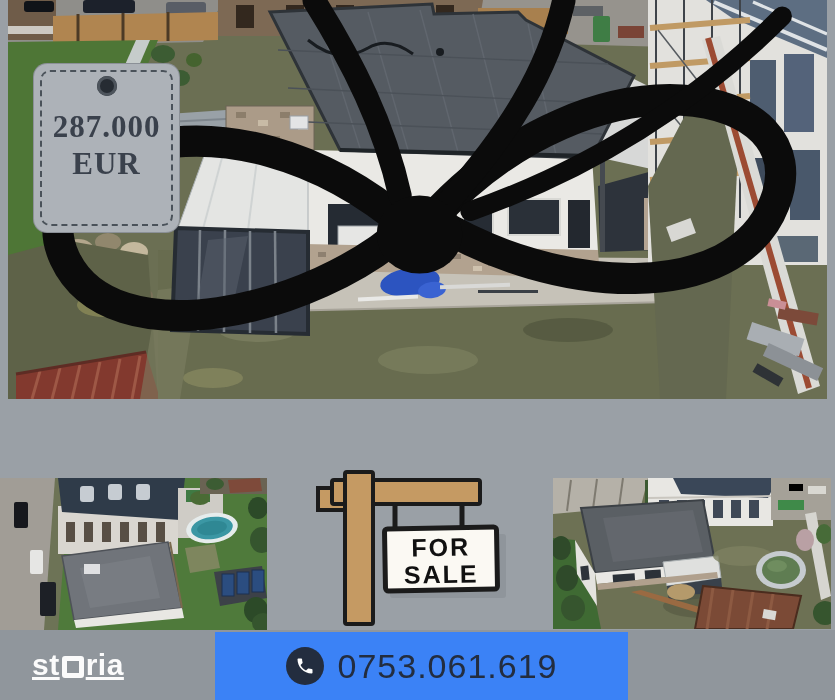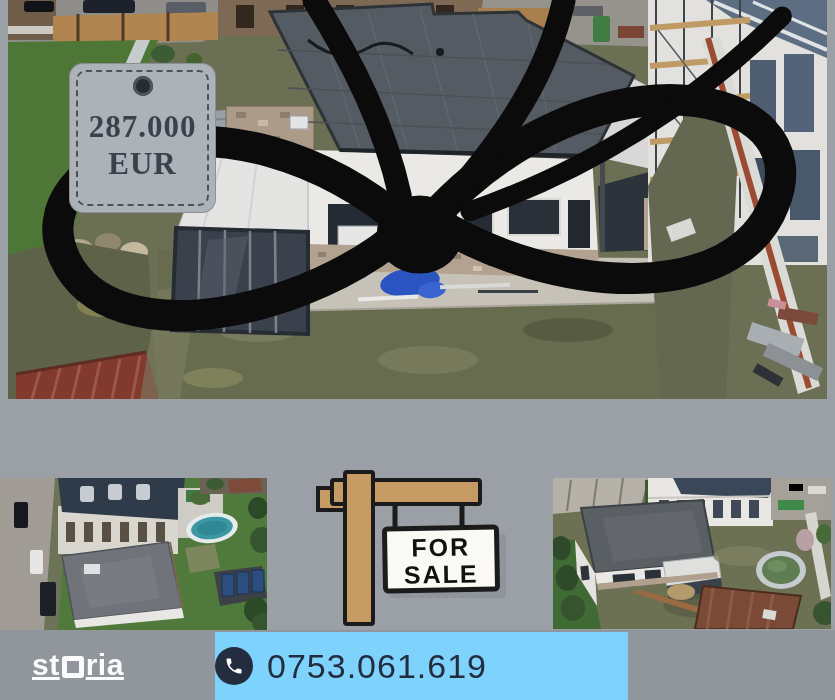--- a/index.html
+++ b/index.html
@@ -6,24 +6,23 @@
   #canvas{
     position:relative;width:835px;height:700px;overflow:hidden;
     background:#9aa0a6;font-family:"Liberation Sans",sans-serif;
   }
   
   .main-photo{position:absolute;left:8px;top:0;width:819px;height:399px;overflow:hidden;background:#70745a;}
   .main-photo svg{display:block;width:100%;height:100%;}
   
   .bow-svg{position:absolute;left:2px;top:0;width:210px;height:102px;pointer-events:none;}
   .price-tag{
-    position:absolute;left:25px;top:63px;width:147px;height:150px;
+    position:absolute;left:25px;top:63px;width:147px;height:170px;
     background:#adb2b8;border-radius:14px;border:1px solid rgba(40,45,52,.25);
     box-sizing:border-box;
-    margin-left:36px;
   }
   .price-tag .dash{
     position:absolute;left:6px;top:6px;right:6px;bottom:6px;
     border:2px dashed #4a525a;border-radius:10px;
   }
   .price-tag .hole{
     position:absolute;left:63px;top:12px;width:20px;height:20px;border-radius:50%;
     background:#262c33;box-shadow:0 0 0 3px #4d545c inset;
   }
   .price-tag .amount{
@@ -49,22 +48,22 @@
   .footer{position:absolute;left:0;top:630px;width:835px;height:70px;background:#90969c;}
   .brand{
     position:absolute;left:32px;top:16px;height:38px;display:flex;align-items:center;
     color:#fbfbfb;font-size:30px;font-weight:700;letter-spacing:.5px;text-decoration:underline;
   }
   .brand .o-square{
     display:inline-block;width:12px;height:12px;border:5px solid #fbfbfb;
     border-radius:3px;margin:3px 2px 0 2px;
   }
   .phone-panel{
-    position:absolute;left:215px;top:2px;width:413px;height:68px;background:#7dd3fc;
-    display:flex;align-items:center;gap:14px;
+    position:absolute;left:215px;top:2px;width:413px;height:68px;background:#3b82f6;
+    display:flex;align-items:center;justify-content:center;gap:14px;
   }
   .phone-icon{
     width:38px;height:38px;border-radius:50%;background:#232d3f;
     display:flex;align-items:center;justify-content:center;flex:0 0 auto;
   }
   .phone-number{
     font-size:34px;color:#232d3f;letter-spacing:1px;font-weight:400;white-space:nowrap;
   }
 </style>
 </head>

